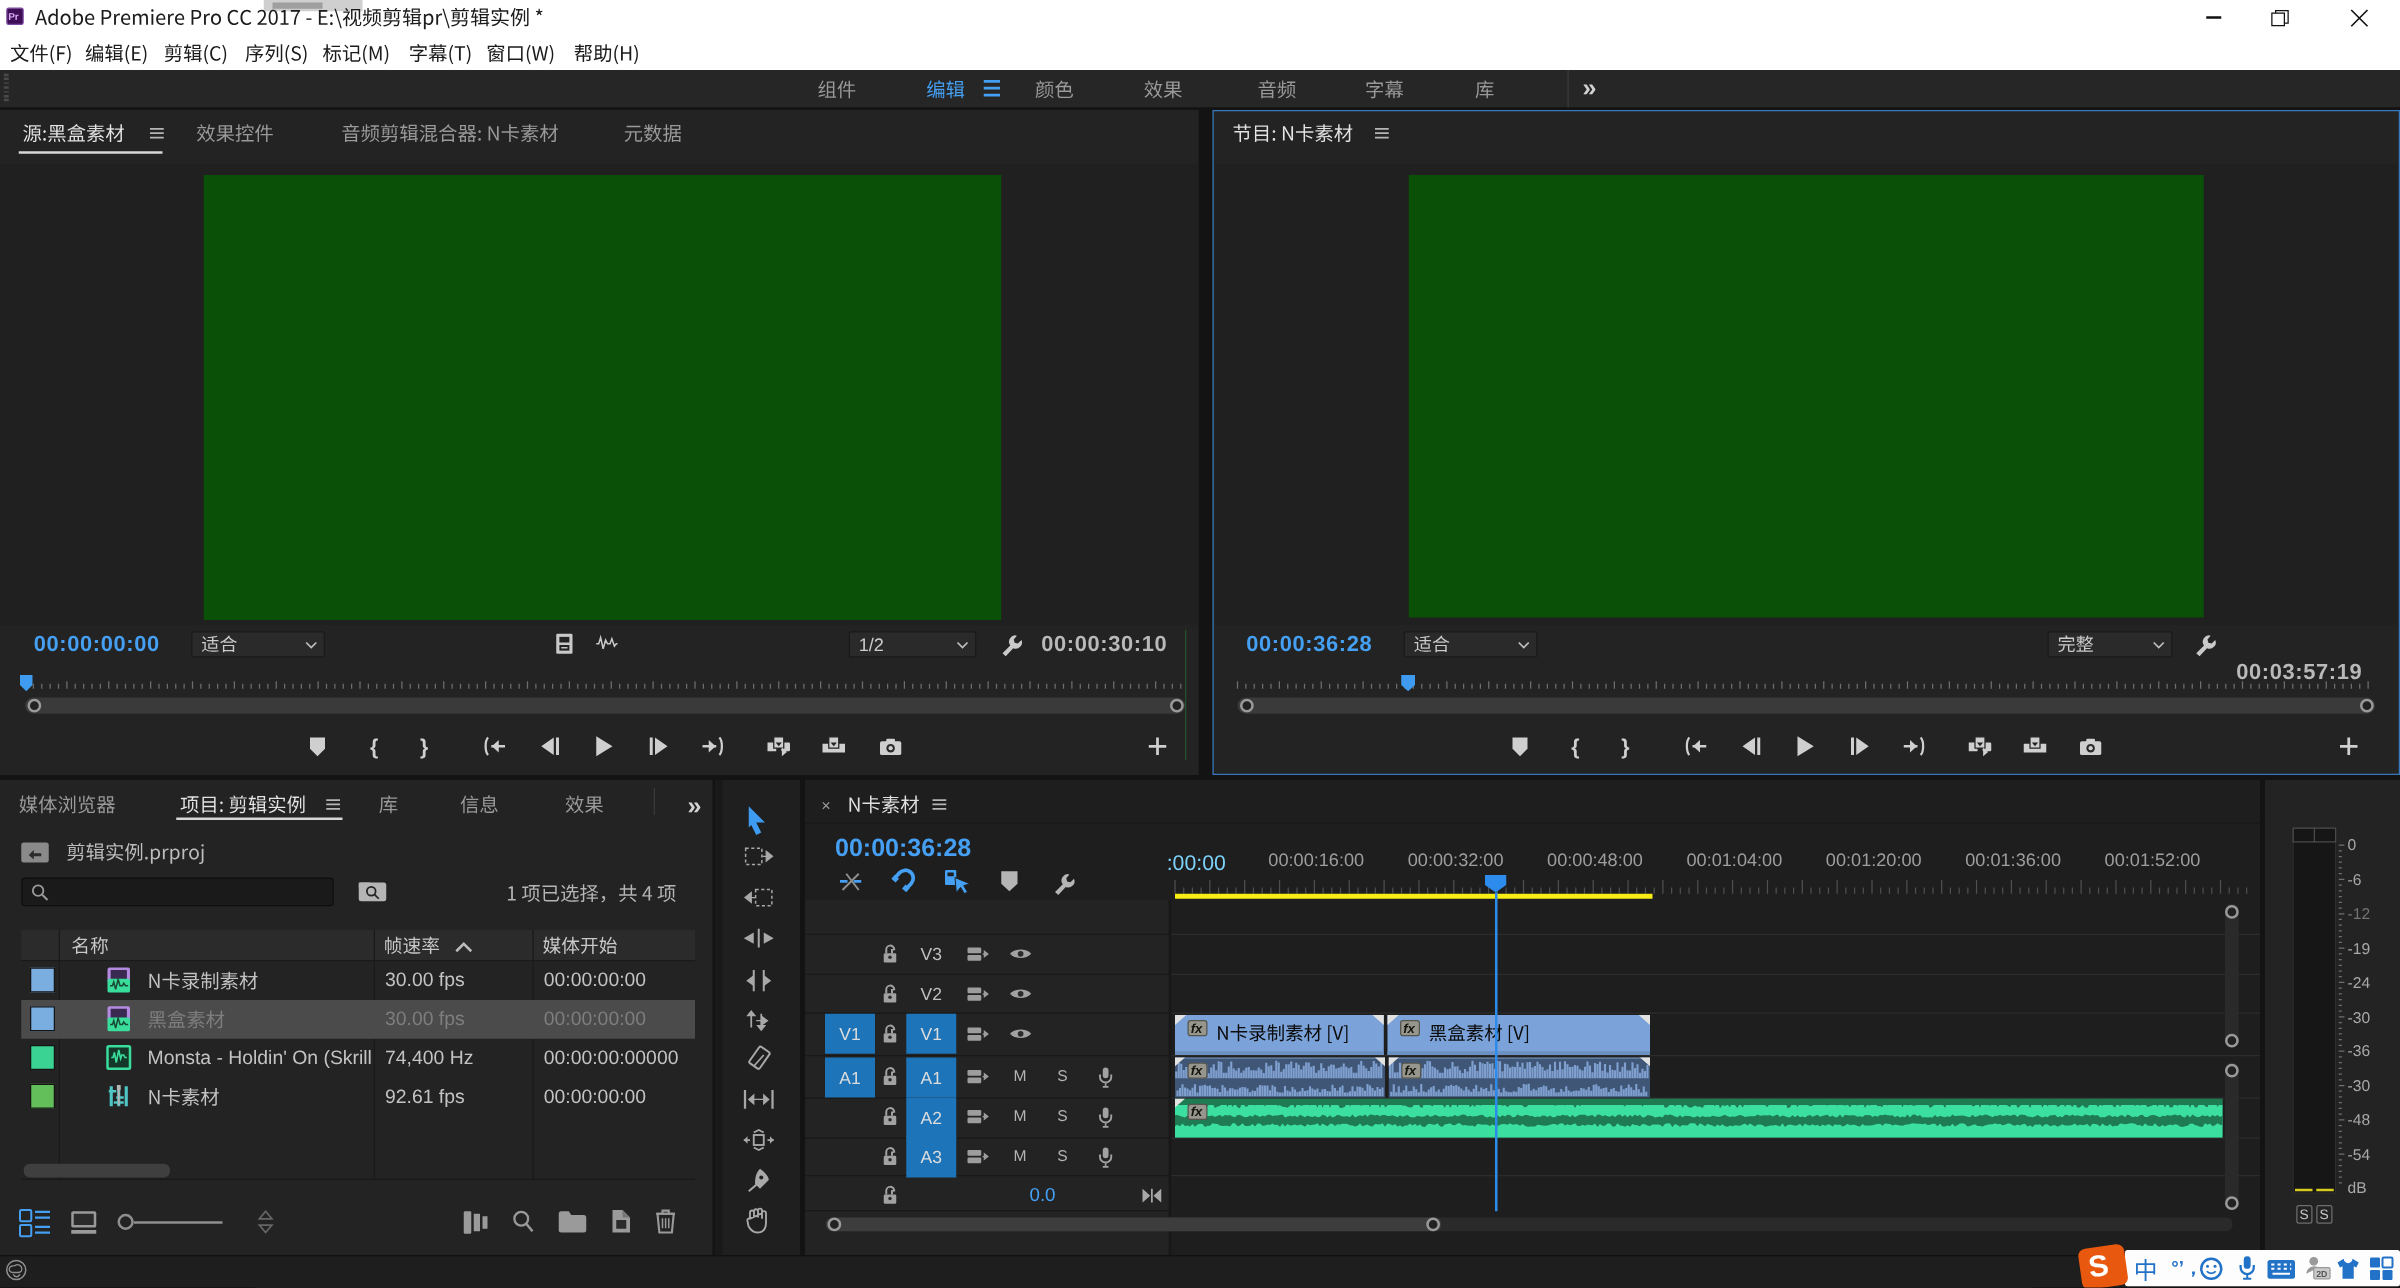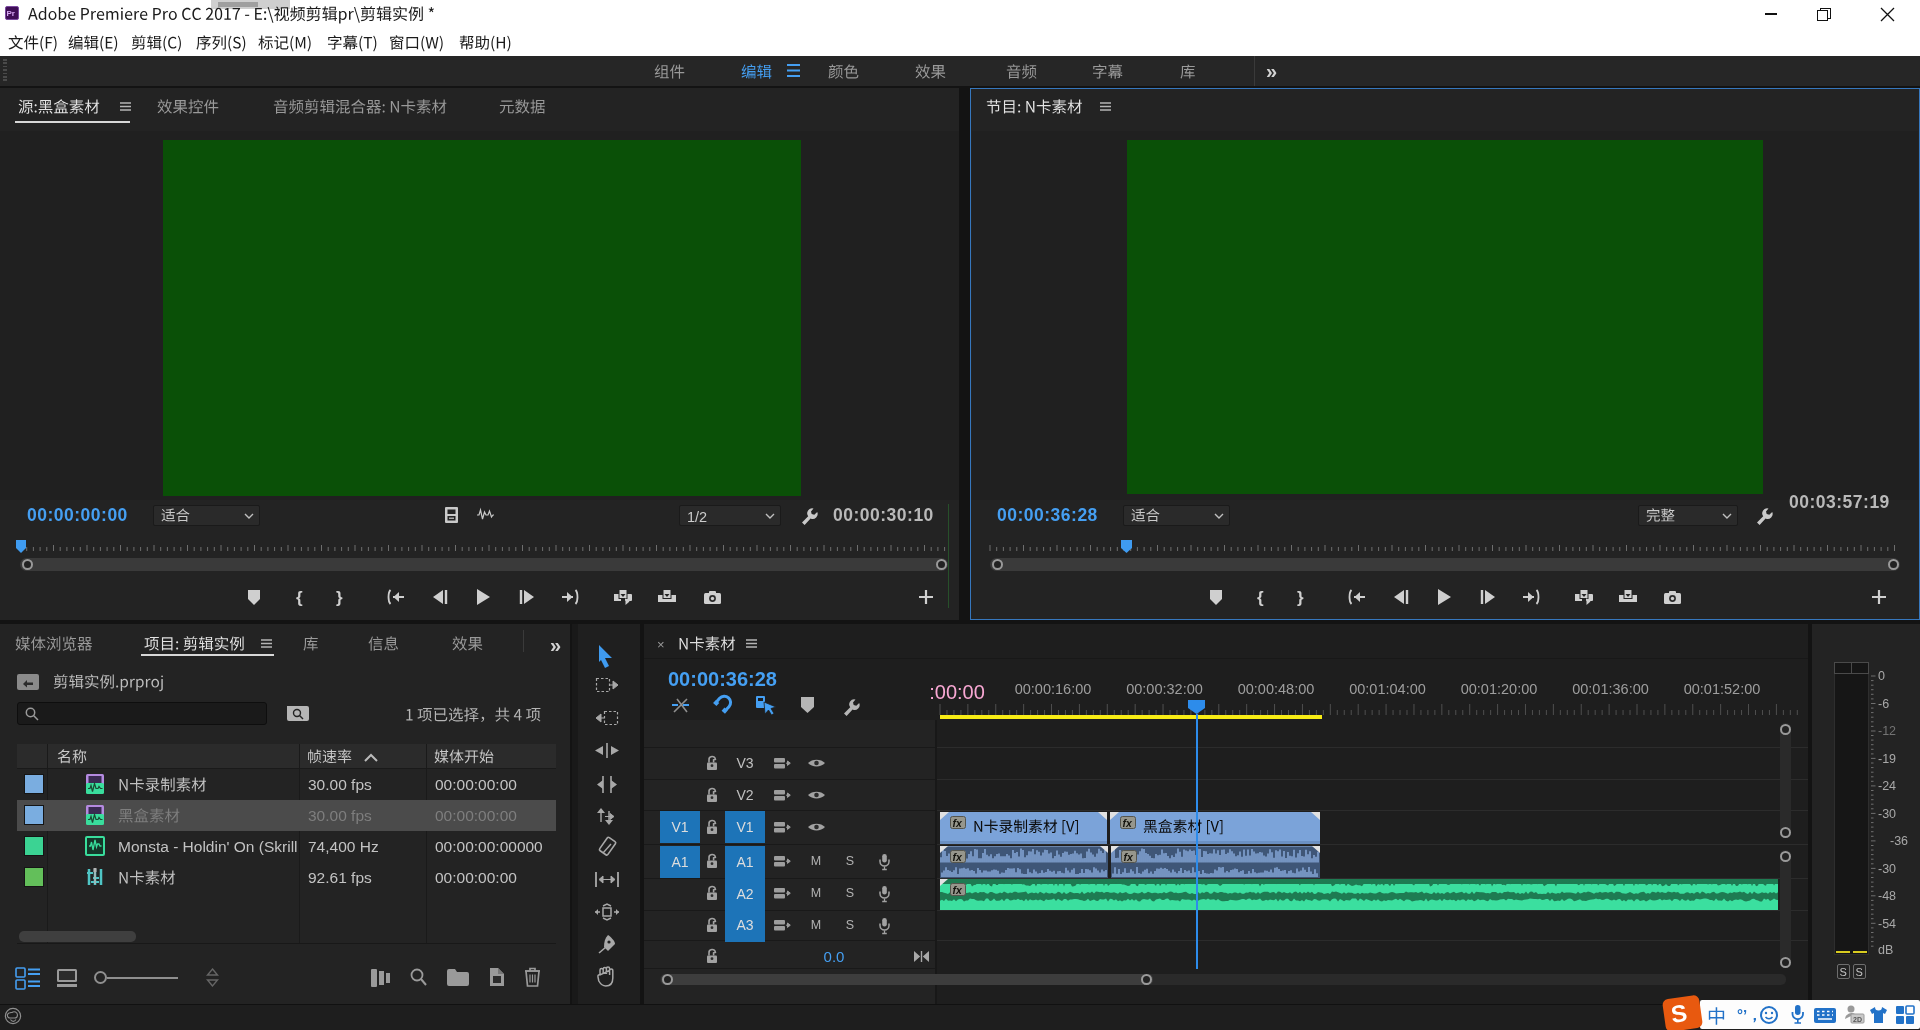--- a/index.html
+++ b/index.html
@@ -603,21 +603,21 @@
     <div style="position:absolute;left:1638px;top:505px;width:100px;height:21px;background:#2a2a2a;border:1px solid #1a1a1a;border-radius:2px"></div>
     <svg class="t" style="left:1646.0px;top:509.4px;width:29.0px;height:14.5px;" viewBox="0 -800 2000 1000" fill="#cccccc">
       <use href="#s_full"></use>
     </svg>
     <svg class="i" style="left:1722px;top:513px" width="10" height="6" viewBox="0 0 10 6">
       <path d="M1 1l4 4 4-4" stroke="#bfbfbf" stroke-width="1.4" fill="none"></path>
     </svg>
     <svg class="i" style="left:1755px;top:506px" width="19" height="19" viewBox="0 0 19 19">
       <path d="M13.5 2.5a5 5 0 0 0-5.3 7.8L2 16.5l2.6 2.4 6-6.4a5 5 0 0 0 6.6-6.6l-2.9 2.9-2.6-.7-.7-2.6z" fill="#c9c9c9"></path>
     </svg>
-    <div class="lt" style="left:1789px;top:494px;font-size:17.5px;color:#b9b9b9;font-weight:700;letter-spacing:0.5px">00:03:57:19</div>
+    <div class="lt" style="left:1789px;top:529px;font-size:17.5px;color:#b9b9b9;font-weight:700;letter-spacing:0.5px">00:03:57:19</div>
     <svg class="i" style="left:990px;top:541px" width="910" height="10" viewBox="0 0 910 10">
       <path d="M0.0 4v6M6.7 6v4M13.4 6v4M20.1 6v4M26.8 6v4M33.5 4v6M40.2 6v4M46.9 6v4M53.6 6v4M60.3 6v4M67.0 4v6M73.7 6v4M80.4 6v4M87.1 6v4M93.8 6v4M100.5 4v6M107.2 6v4M113.9 6v4M120.6 6v4M127.3 6v4M134.0 4v6M140.7 6v4M147.4 6v4M154.1 6v4M160.8 6v4M167.5 4v6M174.2 6v4M180.9 6v4M187.6 6v4M194.3 6v4M201.0 4v6M207.7 6v4M214.4 6v4M221.1 6v4M227.8 6v4M234.5 4v6M241.2 6v4M247.9 6v4M254.6 6v4M261.3 6v4M268.0 4v6M274.7 6v4M281.4 6v4M288.1 6v4M294.8 6v4M301.5 4v6M308.2 6v4M314.9 6v4M321.6 6v4M328.3 6v4M335.0 4v6M341.7 6v4M348.4 6v4M355.1 6v4M361.8 6v4M368.5 4v6M375.2 6v4M381.9 6v4M388.6 6v4M395.3 6v4M402.0 4v6M408.7 6v4M415.4 6v4M422.1 6v4M428.8 6v4M435.5 4v6M442.2 6v4M448.9 6v4M455.6 6v4M462.3 6v4M469.0 4v6M475.7 6v4M482.4 6v4M489.1 6v4M495.8 6v4M502.5 4v6M509.2 6v4M515.9 6v4M522.6 6v4M529.3 6v4M536.0 4v6M542.7 6v4M549.4 6v4M556.1 6v4M562.8 6v4M569.5 4v6M576.2 6v4M582.9 6v4M589.6 6v4M596.3 6v4M603.0 4v6M609.7 6v4M616.4 6v4M623.1 6v4M629.8 6v4M636.5 4v6M643.2 6v4M649.9 6v4M656.6 6v4M663.3 6v4M670.0 4v6M676.7 6v4M683.4 6v4M690.1 6v4M696.8 6v4M703.5 4v6M710.2 6v4M716.9 6v4M723.6 6v4M730.3 6v4M737.0 4v6M743.7 6v4M750.4 6v4M757.1 6v4M763.8 6v4M770.5 4v6M777.2 6v4M783.9 6v4M790.6 6v4M797.3 6v4M804.0 4v6M810.7 6v4M817.4 6v4M824.1 6v4M830.8 6v4M837.5 4v6M844.2 6v4M850.9 6v4M857.6 6v4M864.3 6v4M871.0 4v6M877.7 6v4M884.4 6v4M891.1 6v4M897.8 6v4M904.5 4v6" stroke="#6e6e6e" stroke-width="1"></path>
     </svg>
     <svg class="i" style="left:1121px;top:540px" width="11" height="13" viewBox="0 0 11 13">
       <path d="M0 0h11v8l-5.5 5-5.5-5z" fill="#3f9bf0"></path>
     </svg>
     <div style="position:absolute;left:990px;top:558px;width:910px;height:13px;background:#3a3a3a;border-radius:7px"></div>
     <div style="position:absolute;left:991.5px;top:559px;width:11px;height:11px;border:2px solid #9a9a9a;border-radius:50%;background:#222"></div>
     <div style="position:absolute;left:1887.5px;top:559px;width:11px;height:11px;border:2px solid #9a9a9a;border-radius:50%;background:#222"></div>
     <svg class="i" style="left:1210px;top:590px" width="12" height="15" viewBox="0 0 12 15">
@@ -886,21 +886,21 @@
       <rect x="2" y="2" width="5" height="3" fill="#1e1e1e"></rect>
       <path d="M8 6l12 5-5 1.5 3 5-2.5 1.5-3-5L9 18z" fill="#459ff2" stroke="#1e1e1e" stroke-width="0.8"></path>
     </svg>
     <svg class="i" style="left:801px;top:697px" width="13" height="16" viewBox="0 0 13 16">
       <path d="M0 0h13v10l-6.5 6L0 10z" fill="#b5b5b5"></path>
     </svg>
     <svg class="i" style="left:842px;top:697px" width="19" height="19" viewBox="0 0 19 19">
       <path d="M13.5 2.5a5 5 0 0 0-5.3 7.8L2 16.5l2.6 2.4 6-6.4a5 5 0 0 0 6.6-6.6l-2.9 2.9-2.6-.7-.7-2.6z" fill="#b5b5b5"></path>
     </svg>
     <div style="position:absolute;left:935px;top:684px;width:873px;height:1px;background:#1e1e1e"></div>
-    <div class="lt" style="left:957px;top:682px;font-size:20px;color:#f9a8d4;font-weight:400;transform:translateX(-50%);">:00:00</div>
+    <div class="lt" style="left:957px;top:682px;font-size:17px;color:#7dd3fc;font-weight:400;transform:translateX(-50%);">:00:00</div>
     <div class="lt" style="left:1053px;top:682px;font-size:14.5px;color:#9e9e9e;font-weight:400;transform:translateX(-50%);">00:00:16:00</div>
     <div class="lt" style="left:1164.5px;top:682px;font-size:14.5px;color:#9e9e9e;font-weight:400;transform:translateX(-50%);">00:00:32:00</div>
     <div class="lt" style="left:1276px;top:682px;font-size:14.5px;color:#9e9e9e;font-weight:400;transform:translateX(-50%);">00:00:48:00</div>
     <div class="lt" style="left:1387.5px;top:682px;font-size:14.5px;color:#9e9e9e;font-weight:400;transform:translateX(-50%);">00:01:04:00</div>
     <div class="lt" style="left:1499px;top:682px;font-size:14.5px;color:#9e9e9e;font-weight:400;transform:translateX(-50%);">00:01:20:00</div>
     <div class="lt" style="left:1610.5px;top:682px;font-size:14.5px;color:#9e9e9e;font-weight:400;transform:translateX(-50%);">00:01:36:00</div>
     <div class="lt" style="left:1722px;top:682px;font-size:14.5px;color:#9e9e9e;font-weight:400;transform:translateX(-50%);">00:01:52:00</div>
     <svg class="i" style="left:940px;top:701px" width="860" height="14" viewBox="0 0 860 14">
       <path d="M0.00 3v11M6.97 9v5M13.94 9v5M20.91 9v5M27.88 3v11M34.85 9v5M41.82 9v5M48.79 9v5M55.76 3v11M62.73 9v5M69.70 9v5M76.67 9v5M83.64 3v11M90.61 9v5M97.58 9v5M104.55 9v5M111.52 3v11M118.49 9v5M125.46 9v5M132.43 9v5M139.40 3v11M146.37 9v5M153.34 9v5M160.31 9v5M167.28 3v11M174.25 9v5M181.22 9v5M188.19 9v5M195.16 3v11M202.13 9v5M209.10 9v5M216.07 9v5M223.04 3v11M230.01 9v5M236.98 9v5M243.95 9v5M250.92 3v11M257.89 9v5M264.86 9v5M271.83 9v5M278.80 3v11M285.77 9v5M292.74 9v5M299.71 9v5M306.68 3v11M313.65 9v5M320.62 9v5M327.59 9v5M334.56 3v11M341.53 9v5M348.50 9v5M355.47 9v5M362.44 3v11M369.41 9v5M376.38 9v5M383.35 9v5M390.32 3v11M397.29 9v5M404.26 9v5M411.23 9v5M418.20 3v11M425.17 9v5M432.14 9v5M439.11 9v5M446.08 3v11M453.05 9v5M460.02 9v5M466.99 9v5M473.96 3v11M480.93 9v5M487.90 9v5M494.87 9v5M501.84 3v11M508.81 9v5M515.78 9v5M522.75 9v5M529.72 3v11M536.69 9v5M543.66 9v5M550.63 9v5M557.60 3v11M564.57 9v5M571.54 9v5M578.51 9v5M585.48 3v11M592.45 9v5M599.42 9v5M606.39 9v5M613.36 3v11M620.33 9v5M627.30 9v5M634.27 9v5M641.24 3v11M648.21 9v5M655.18 9v5M662.15 9v5M669.12 3v11M676.09 9v5M683.06 9v5M690.03 9v5M697.00 3v11M703.97 9v5M710.94 9v5M717.91 9v5M724.88 3v11M731.85 9v5M738.82 9v5M745.79 9v5M752.76 3v11M759.73 9v5M766.70 9v5M773.67 9v5M780.64 3v11M787.61 9v5M794.58 9v5M801.55 9v5M808.52 3v11M815.49 9v5M822.46 9v5M829.43 9v5M836.40 3v11M843.37 9v5M850.34 9v5M857.31 9v5" stroke="#4f4f4f" stroke-width="1"></path>
     </svg>
@@ -1123,21 +1123,21 @@
     <div style="position:absolute;left:1834px;top:662px;width:35px;height:12px;border:1px solid #4a4a4a"></div>
     <div style="position:absolute;left:1851px;top:662px;width:1px;height:12px;background:#4a4a4a"></div>
     <div style="position:absolute;left:1836px;top:950.5px;width:14px;height:2.5px;background:#d8cb20"></div>
     <div style="position:absolute;left:1853px;top:950.5px;width:14px;height:2.5px;background:#d8cb20"></div>
     <div class="lt" style="left:1878px;top:670px;font-size:12.5px;color:#a8a8a8;font-weight:400;">0</div>
     <div class="lt" style="left:1878px;top:697.5px;font-size:12.5px;color:#a8a8a8;font-weight:400;">-6</div>
     <div class="lt" style="left:1878px;top:725px;font-size:12.5px;color:#737373;font-weight:400;">-12</div>
     <div class="lt" style="left:1878px;top:752.5px;font-size:12.5px;color:#a8a8a8;font-weight:400;">-19</div>
     <div class="lt" style="left:1878px;top:780px;font-size:12.5px;color:#a8a8a8;font-weight:400;">-24</div>
     <div class="lt" style="left:1878px;top:807.5px;font-size:12.5px;color:#a8a8a8;font-weight:400;">-30</div>
-    <div class="lt" style="left:1878px;top:835px;font-size:12.5px;color:#a8a8a8;font-weight:400;margin-left:12px;">-36</div>
+    <div class="lt" style="left:1878px;top:835px;font-size:12.5px;color:#a8a8a8;font-weight:400;">-36</div>
     <div class="lt" style="left:1878px;top:862.5px;font-size:12.5px;color:#a8a8a8;font-weight:400;">-30</div>
     <div class="lt" style="left:1878px;top:890px;font-size:12.5px;color:#a8a8a8;font-weight:400;">-48</div>
     <div class="lt" style="left:1878px;top:917.5px;font-size:12.5px;color:#a8a8a8;font-weight:400;">-54</div>
     <div class="lt" style="left:1878px;top:944px;font-size:12.5px;color:#a8a8a8;font-weight:400;">dB</div>
     <svg class="i" style="left:1870.5px;top:676px" width="6" height="276" viewBox="0 0 6 276">
       <path d="M0 0.0h4.5M0 4.6h2.5M0 9.2h2.5M0 13.7h2.5M0 18.3h2.5M0 22.9h2.5M0 27.5h4.5M0 32.1h2.5M0 36.6h2.5M0 41.2h2.5M0 45.8h2.5M0 50.4h2.5M0 55.0h4.5M0 59.5h2.5M0 64.1h2.5M0 68.7h2.5M0 73.3h2.5M0 77.9h2.5M0 82.4h4.5M0 87.0h2.5M0 91.6h2.5M0 96.2h2.5M0 100.8h2.5M0 105.3h2.5M0 109.9h4.5M0 114.5h2.5M0 119.1h2.5M0 123.7h2.5M0 128.2h2.5M0 132.8h2.5M0 137.4h4.5M0 142.0h2.5M0 146.6h2.5M0 151.1h2.5M0 155.7h2.5M0 160.3h2.5M0 164.9h4.5M0 169.5h2.5M0 174.0h2.5M0 178.6h2.5M0 183.2h2.5M0 187.8h2.5M0 192.4h4.5M0 196.9h2.5M0 201.5h2.5M0 206.1h2.5M0 210.7h2.5M0 215.3h2.5M0 219.8h4.5M0 224.4h2.5M0 229.0h2.5M0 233.6h2.5M0 238.2h2.5M0 242.7h2.5M0 247.3h4.5M0 251.9h2.5M0 256.5h2.5M0 261.1h2.5M0 265.6h2.5M0 270.2h2.5" stroke="#6f6f6f" stroke-width="1"></path>
     </svg>
     <div style="position:absolute;left:1836.5px;top:963.5px;width:13.5px;height:15px;border:1px solid #6e6e6e;border-radius:2px"></div>
     <div class="lt" style="left:1843.2px;top:967px;font-size:11px;color:#c5c5c5;font-weight:400;transform:translateX(-50%);">S</div>
     <div style="position:absolute;left:1852.5px;top:963.5px;width:13.5px;height:15px;border:1px solid #6e6e6e;border-radius:2px"></div>

